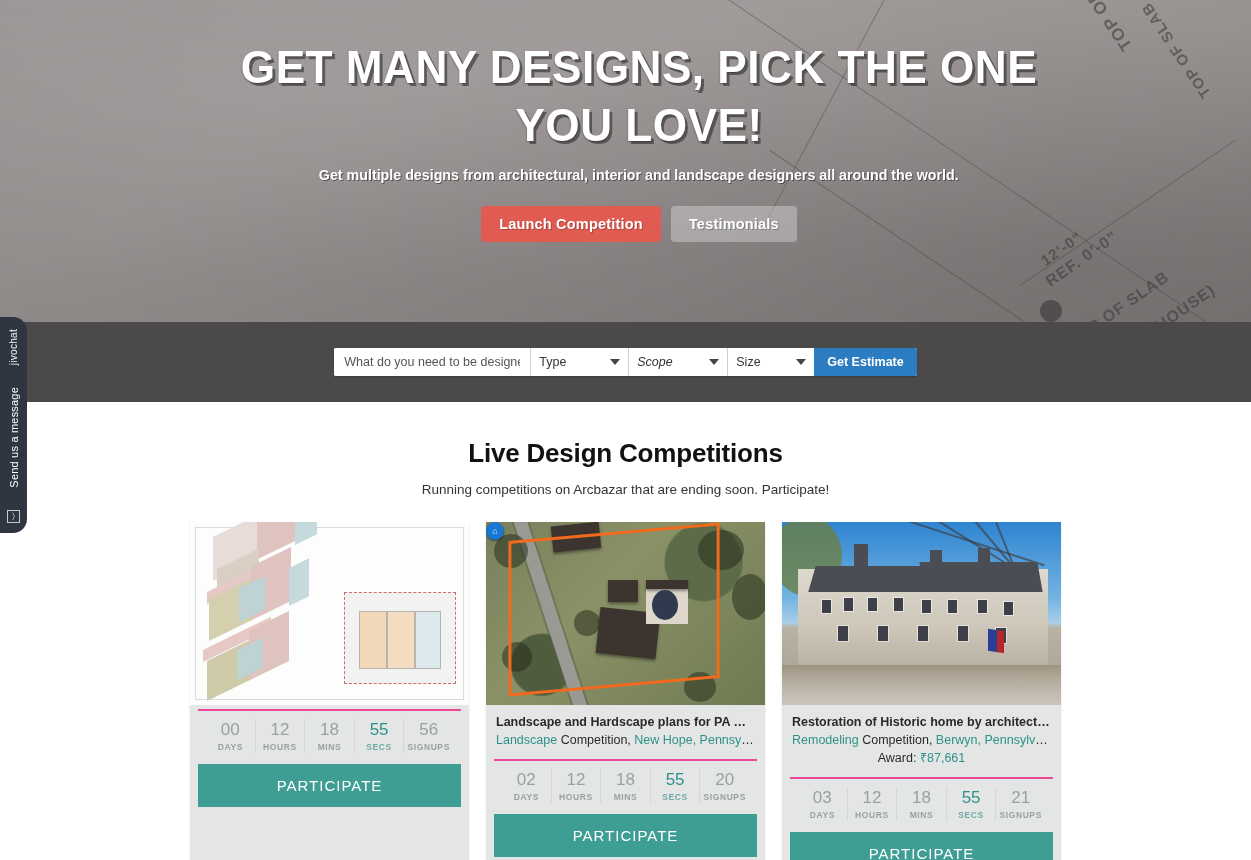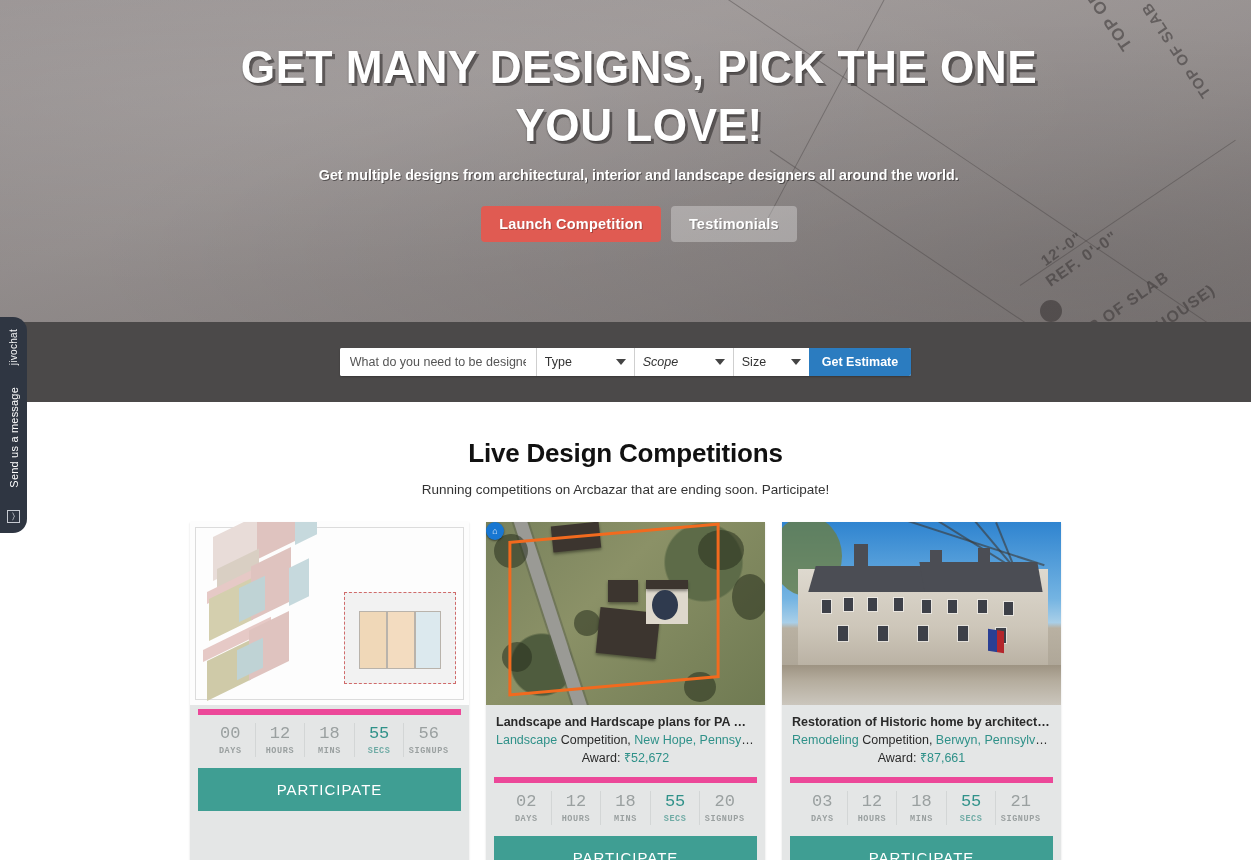--- a/index.html
+++ b/index.html
@@ -119,21 +119,21 @@
     position: relative;
     width: 98px;
     border-left: 1px solid #cfcfcf;
     display: flex; align-items: center;
     padding: 0 8px;
     font-size: 12.5px; color: #333;
     background: #fff;
     cursor: pointer;
   }
   .sb-select.wide { width: 99px; font-style: italic; }
-  .sb-select.narrow { width: 76px; }
+  .sb-select.narrow { width: 87px; }
   .caret {
     position: absolute; right: 8px; top: 50%;
     width: 0; height: 0;
     border-left: 5px solid transparent;
     border-right: 5px solid transparent;
     border-top: 6px solid #444;
     transform: translateY(-3px);
   }
   .sb-btn {
     background: #2b7cc0;
@@ -266,25 +266,24 @@
   .card-meta {
     font-size: 12.5px; color: #2a2a2a; line-height: 18px;
     white-space: nowrap; overflow: hidden; text-overflow: ellipsis;
   }
   .lnk { color: #2f9189; }
   .card-award { font-size: 12.5px; color: #2a2a2a; line-height: 18px; }
   .card-award .amt { color: #2f9189; }
 
   .counter {
     display: flex; align-items: flex-end;
-    border-top: 6px solid #ec4899;
+    border-top: 2px solid #ec4899;
     padding: 8px 8px 8px 8px;
     margin: 4px 8px 0 8px;
     justify-content: center;
-    font-family: Liberation Mono, monospace;
   }
   .cseg {
     flex: 1; text-align: center;
     border-right: 1px solid #d3d6d6;
     padding: 0 2px;
   }
   .cseg:last-child { border-right: none; }
   .cnum { font-size: 17px; color: #9aa0a0; line-height: 22px; }
   .cseg.secs .cnum { color: #2f9189; }
   .clab {
@@ -470,23 +469,20 @@
             <div class="boundary"></div>
             <div class="pin">⌂</div>
           </div>
         </div>
         <div class="card-body">
           <div class="card-title">Landscape and Hardscape plans for PA House</div>
           <div class="card-meta">
             <span class="lnk">Landscape</span>
             <span>Competition</span>,
             <span class="lnk">New Hope, Pennsylvania, …</span>
-          </div>
-          <div class="card-award">
-            <span>Award: </span><span class="amt">₹52,672</span>
           </div>
         </div>
         <div class="counter">
           <div class="cseg">
             <div class="cnum">02</div>
             <div class="clab">DAYS</div>
           </div>
           <div class="cseg">
             <div class="cnum">12</div>
             <div class="clab">HOURS</div>

